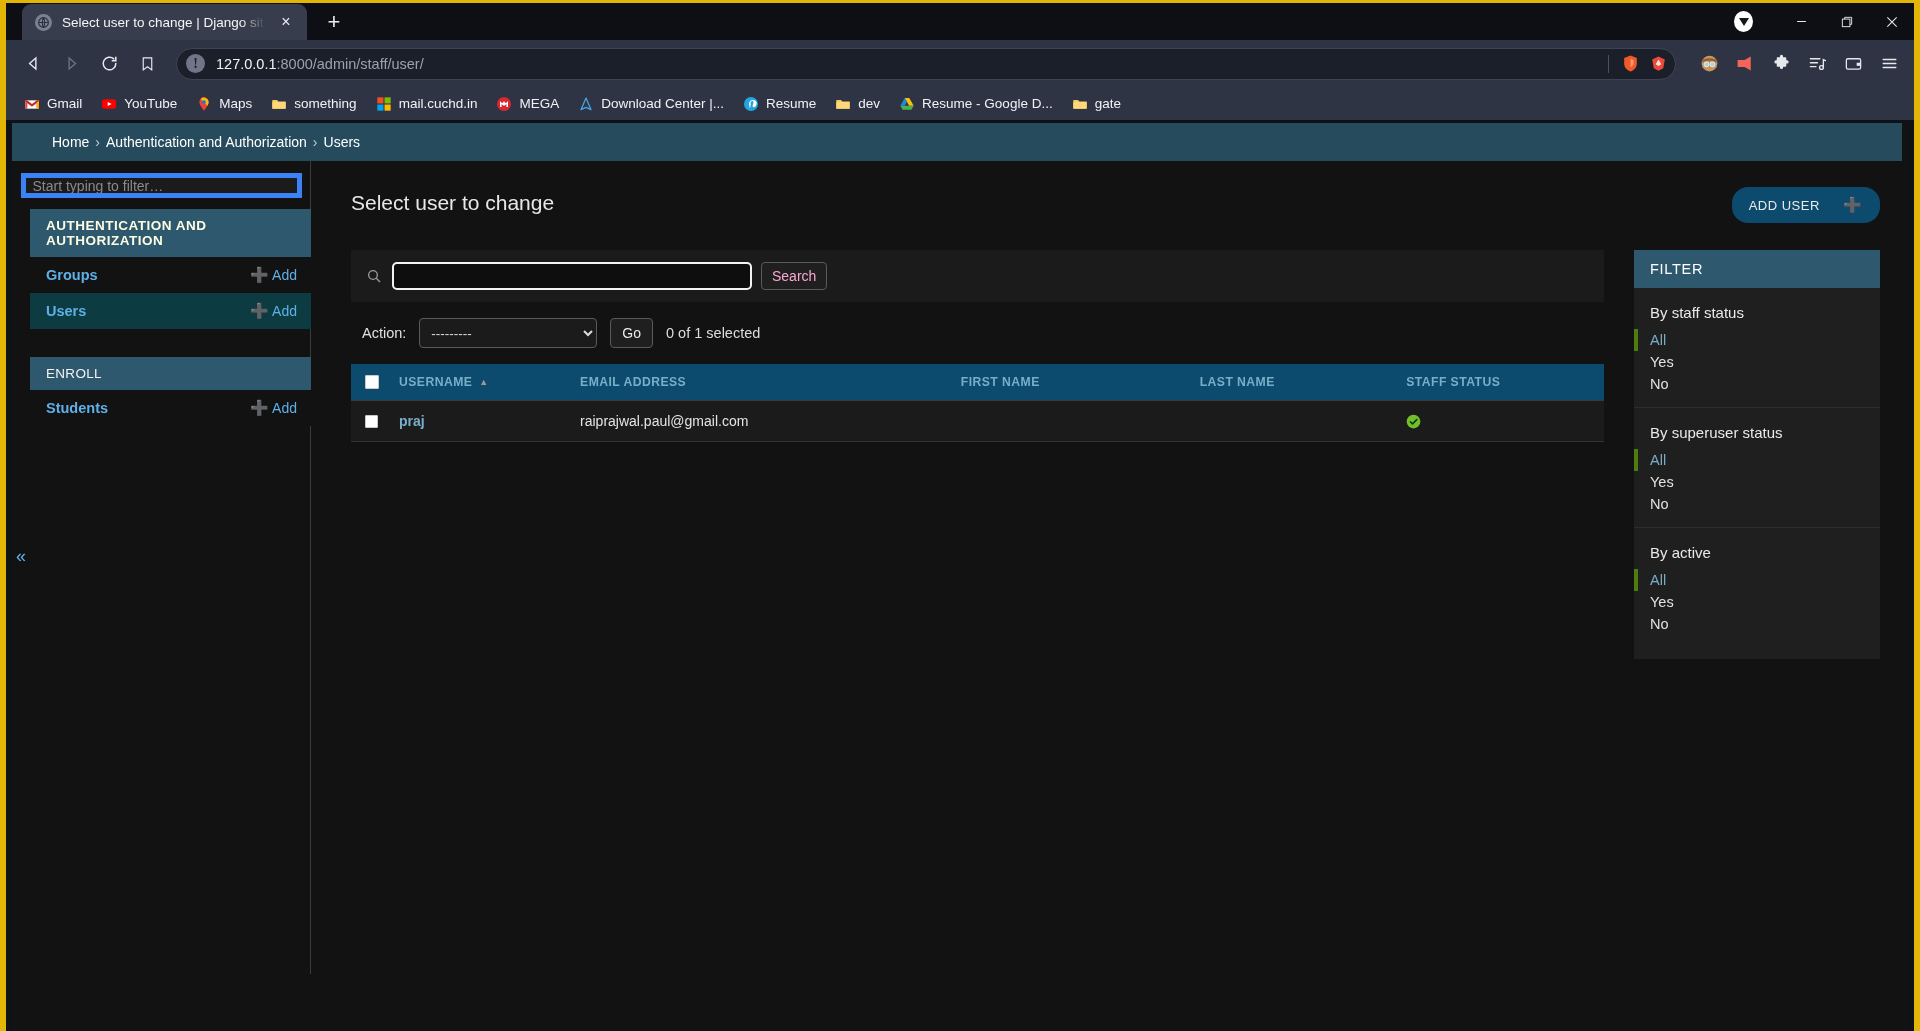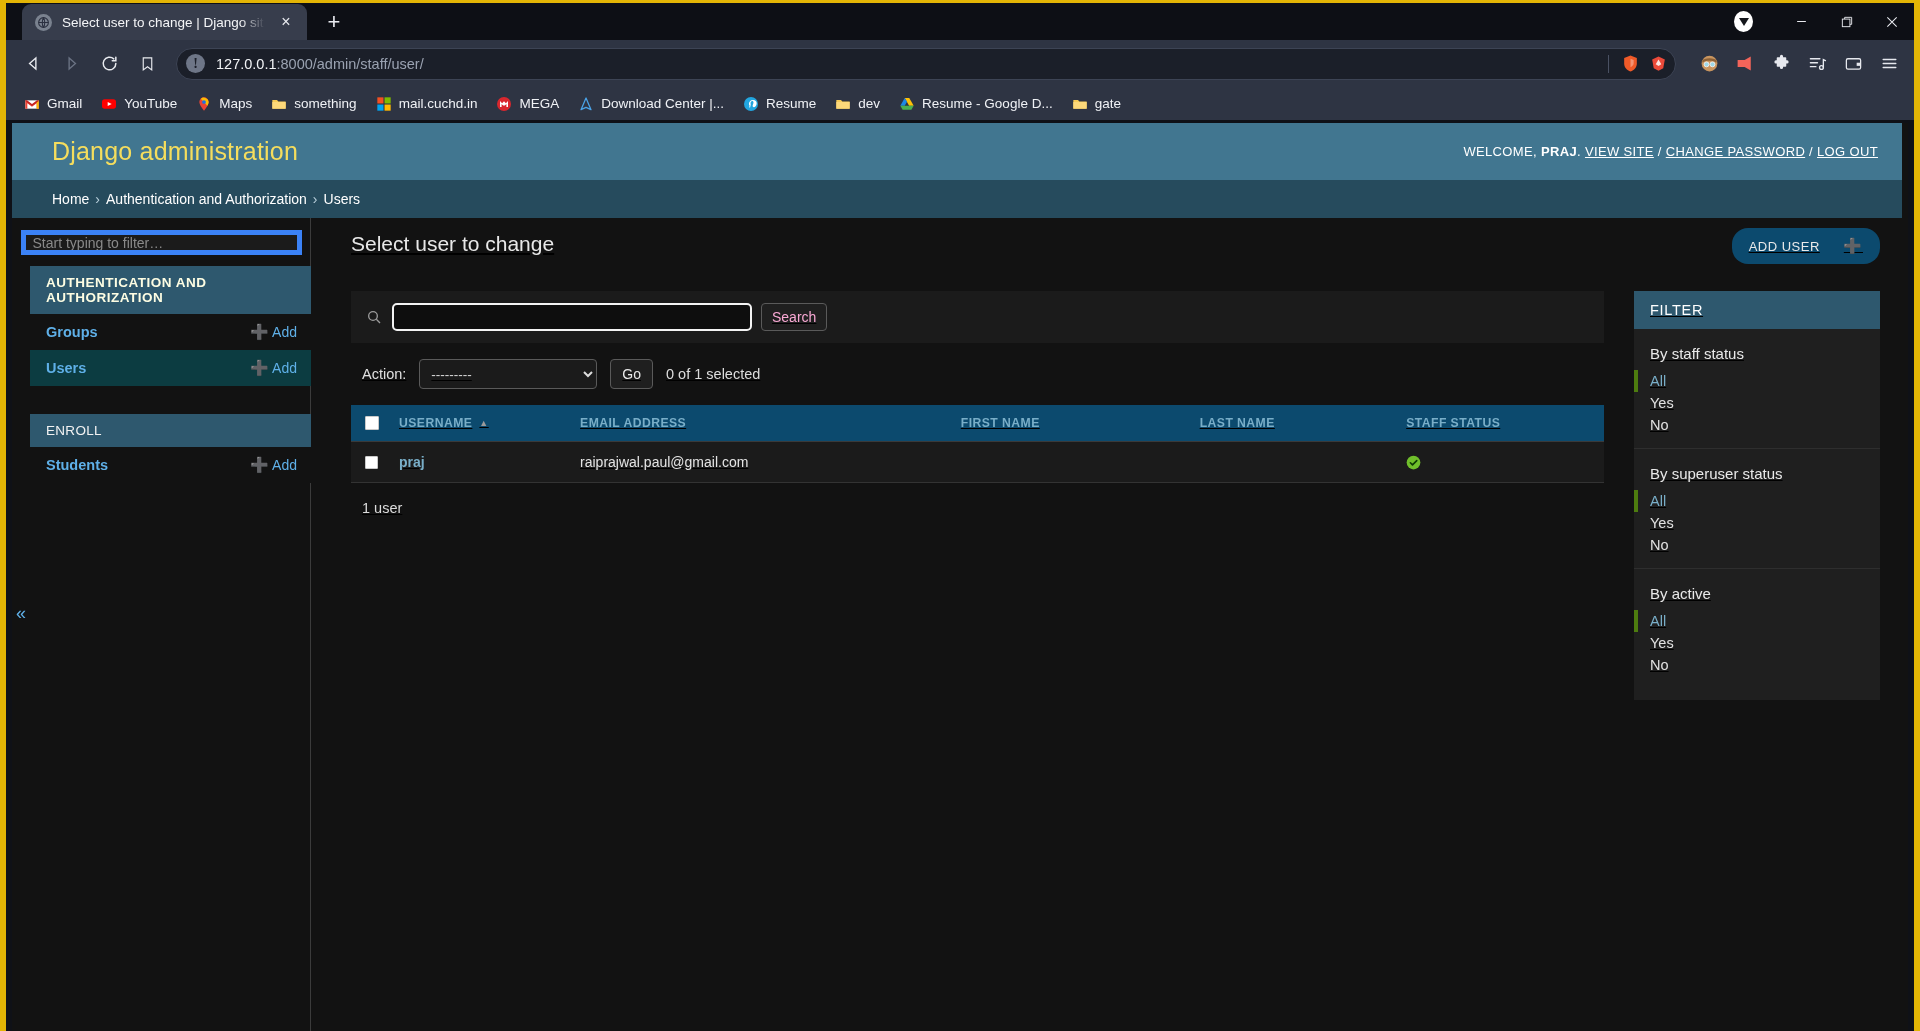--- a/index.html
+++ b/index.html
@@ -178,21 +178,21 @@
   .model-add { color: #5fb0e8; font-size: 14px; display: flex; align-items: center; gap: 3px; }
   .plus { color: #57c657; font-weight: bold; font-size: 15px; }
   #sidebar-toggle {
     position: absolute; left: -6px; top: 380px;
     width: 30px; height: 30px;
     display: flex; align-items: center; justify-content: center;
     color: #5fb0e8; font-size: 18px;
   }
 
   
-  #content { flex: 1; padding: 2px 28px 0 40px; min-width: 0; text-decoration: underline; }
+  #content { flex: 1; padding: 18px 28px 0 40px; min-width: 0; }
   #content-head { display: flex; align-items: flex-start; justify-content: space-between; }
   #page-title { color: #e8e8e8; font-size: 21px; font-weight: normal; margin-top: 12px; }
   #add-user-btn {
     background: #0c4a6e; color: #eaeaea;
     border-radius: 16px; padding: 9px 17px;
     font-size: 13px; letter-spacing: .5px;
     display: inline-flex; align-items: center; gap: 24px;
     margin-top: 8px; white-space: nowrap;
   }
   #add-user-btn .aplus { font-size: 15px; font-weight: bold; }
@@ -489,32 +489,20 @@
       <svg class="bm-ico" viewBox="0 0 24 24">
           <path d="M2 6h7l2 2.3h11V19H2z" fill="#f7cb57"></path>
           <path d="M2 9h20v10H2z" fill="#fcd87a"></path>
         </svg>
       <span>gate</span>
     </div>
   </div>
 
   <div id="page">
 
-    <div id="dj-header">
-      <div id="dj-brand">Django administration</div>
-      <div id="user-tools">
-        <span>WELCOME,</span>
-        <strong>PRAJ</strong><span>.</span>
-        <a href="#">VIEW SITE</a>
-        <span>/</span>
-        <a href="#">CHANGE PASSWORD</a>
-        <span>/</span>
-        <a href="#">LOG OUT</a>
-      </div>
-    </div>
 
     <div id="dj-breadcrumbs">
       <a href="#">Home</a>
       <span class="sep">›</span>
       <a href="#">Authentication and Authorization</a>
       <span class="sep">›</span>
       <span>Users</span>
     </div>
 
     <div id="dj-body">
@@ -635,21 +623,20 @@
                   <td style="padding-left:40px">
                     <svg class="yes-icon" viewBox="0 0 24 24">
                       <circle cx="12" cy="12" r="11" fill="#70bf2b"></circle>
                       <path d="M7 12.4l3.4 3.4L17.2 9" fill="none" stroke="#0f3d05" stroke-width="2.6" stroke-linecap="round" stroke-linejoin="round"></path>
                     </svg>
                   </td>
                 </tr>
               </tbody>
             </table>
 
-            <div id="result-count">1 user</div>
           </div>
 
           <div id="filter-panel">
             <div id="filter-title">FILTER</div>
 
             <div class="filter-group">
               <h3>By staff status</h3>
               <ul>
                 <li class="selected"><a href="#">All</a></li>
                 <li><a href="#">Yes</a></li>

